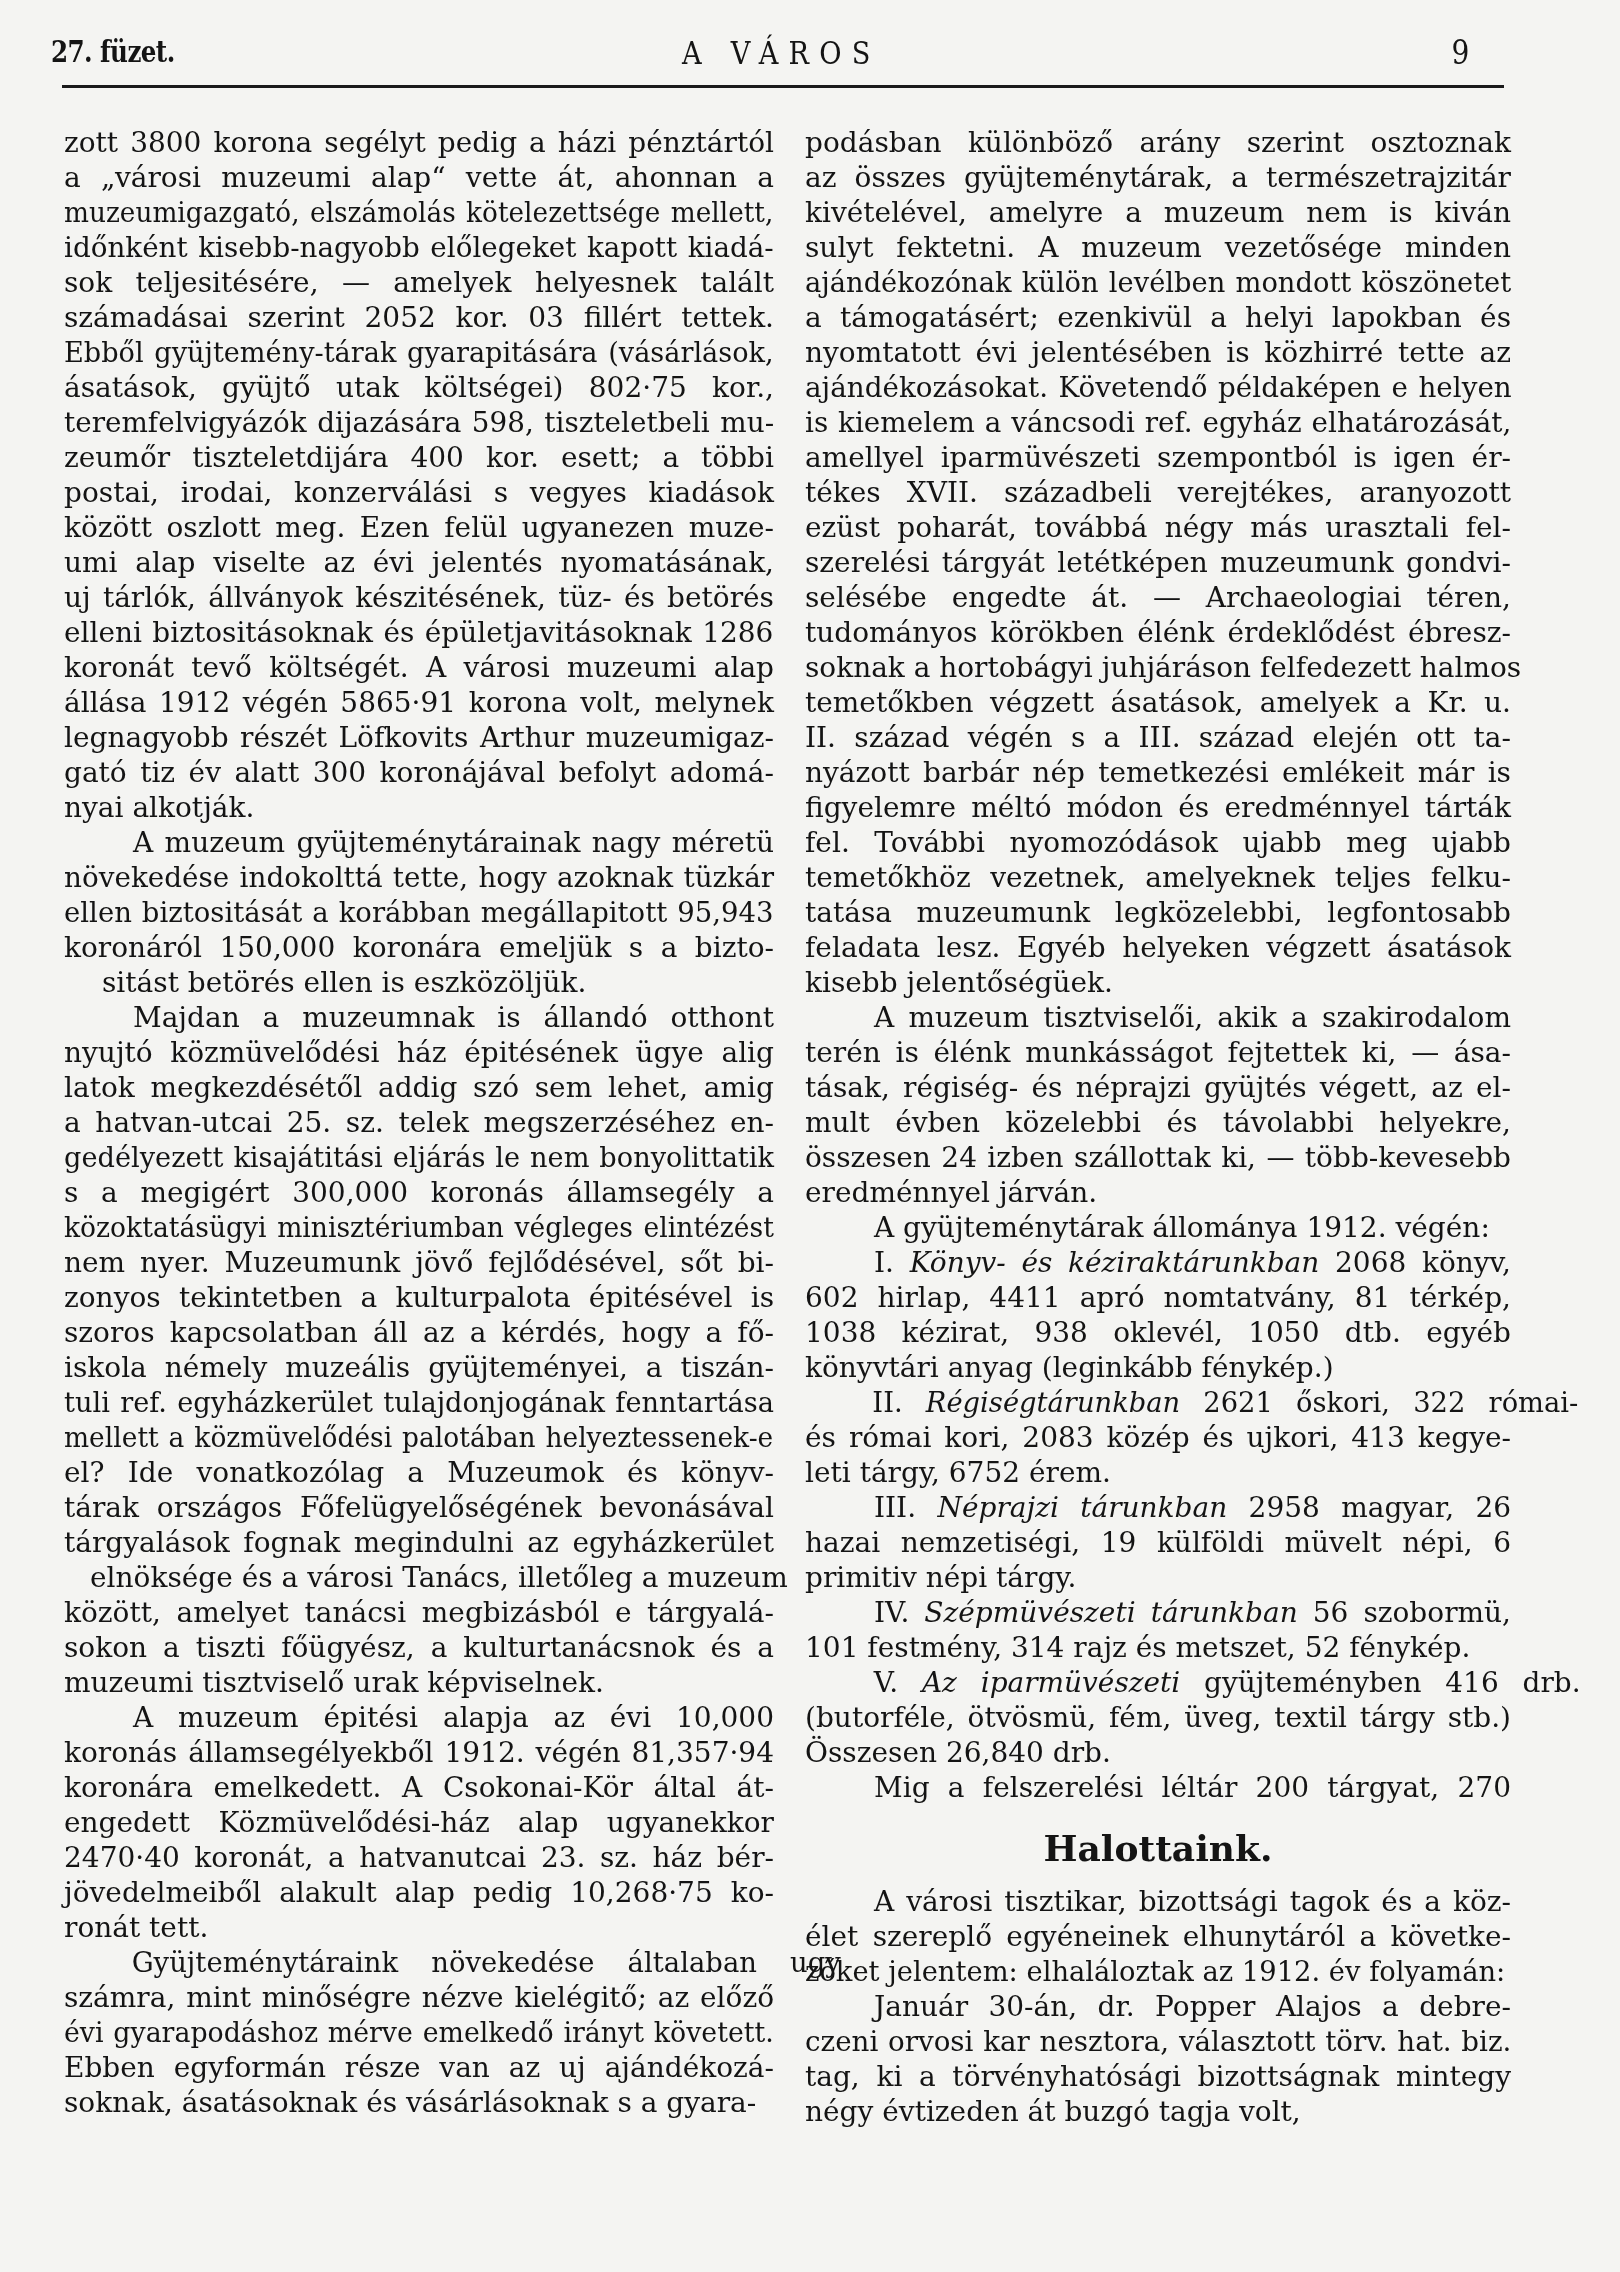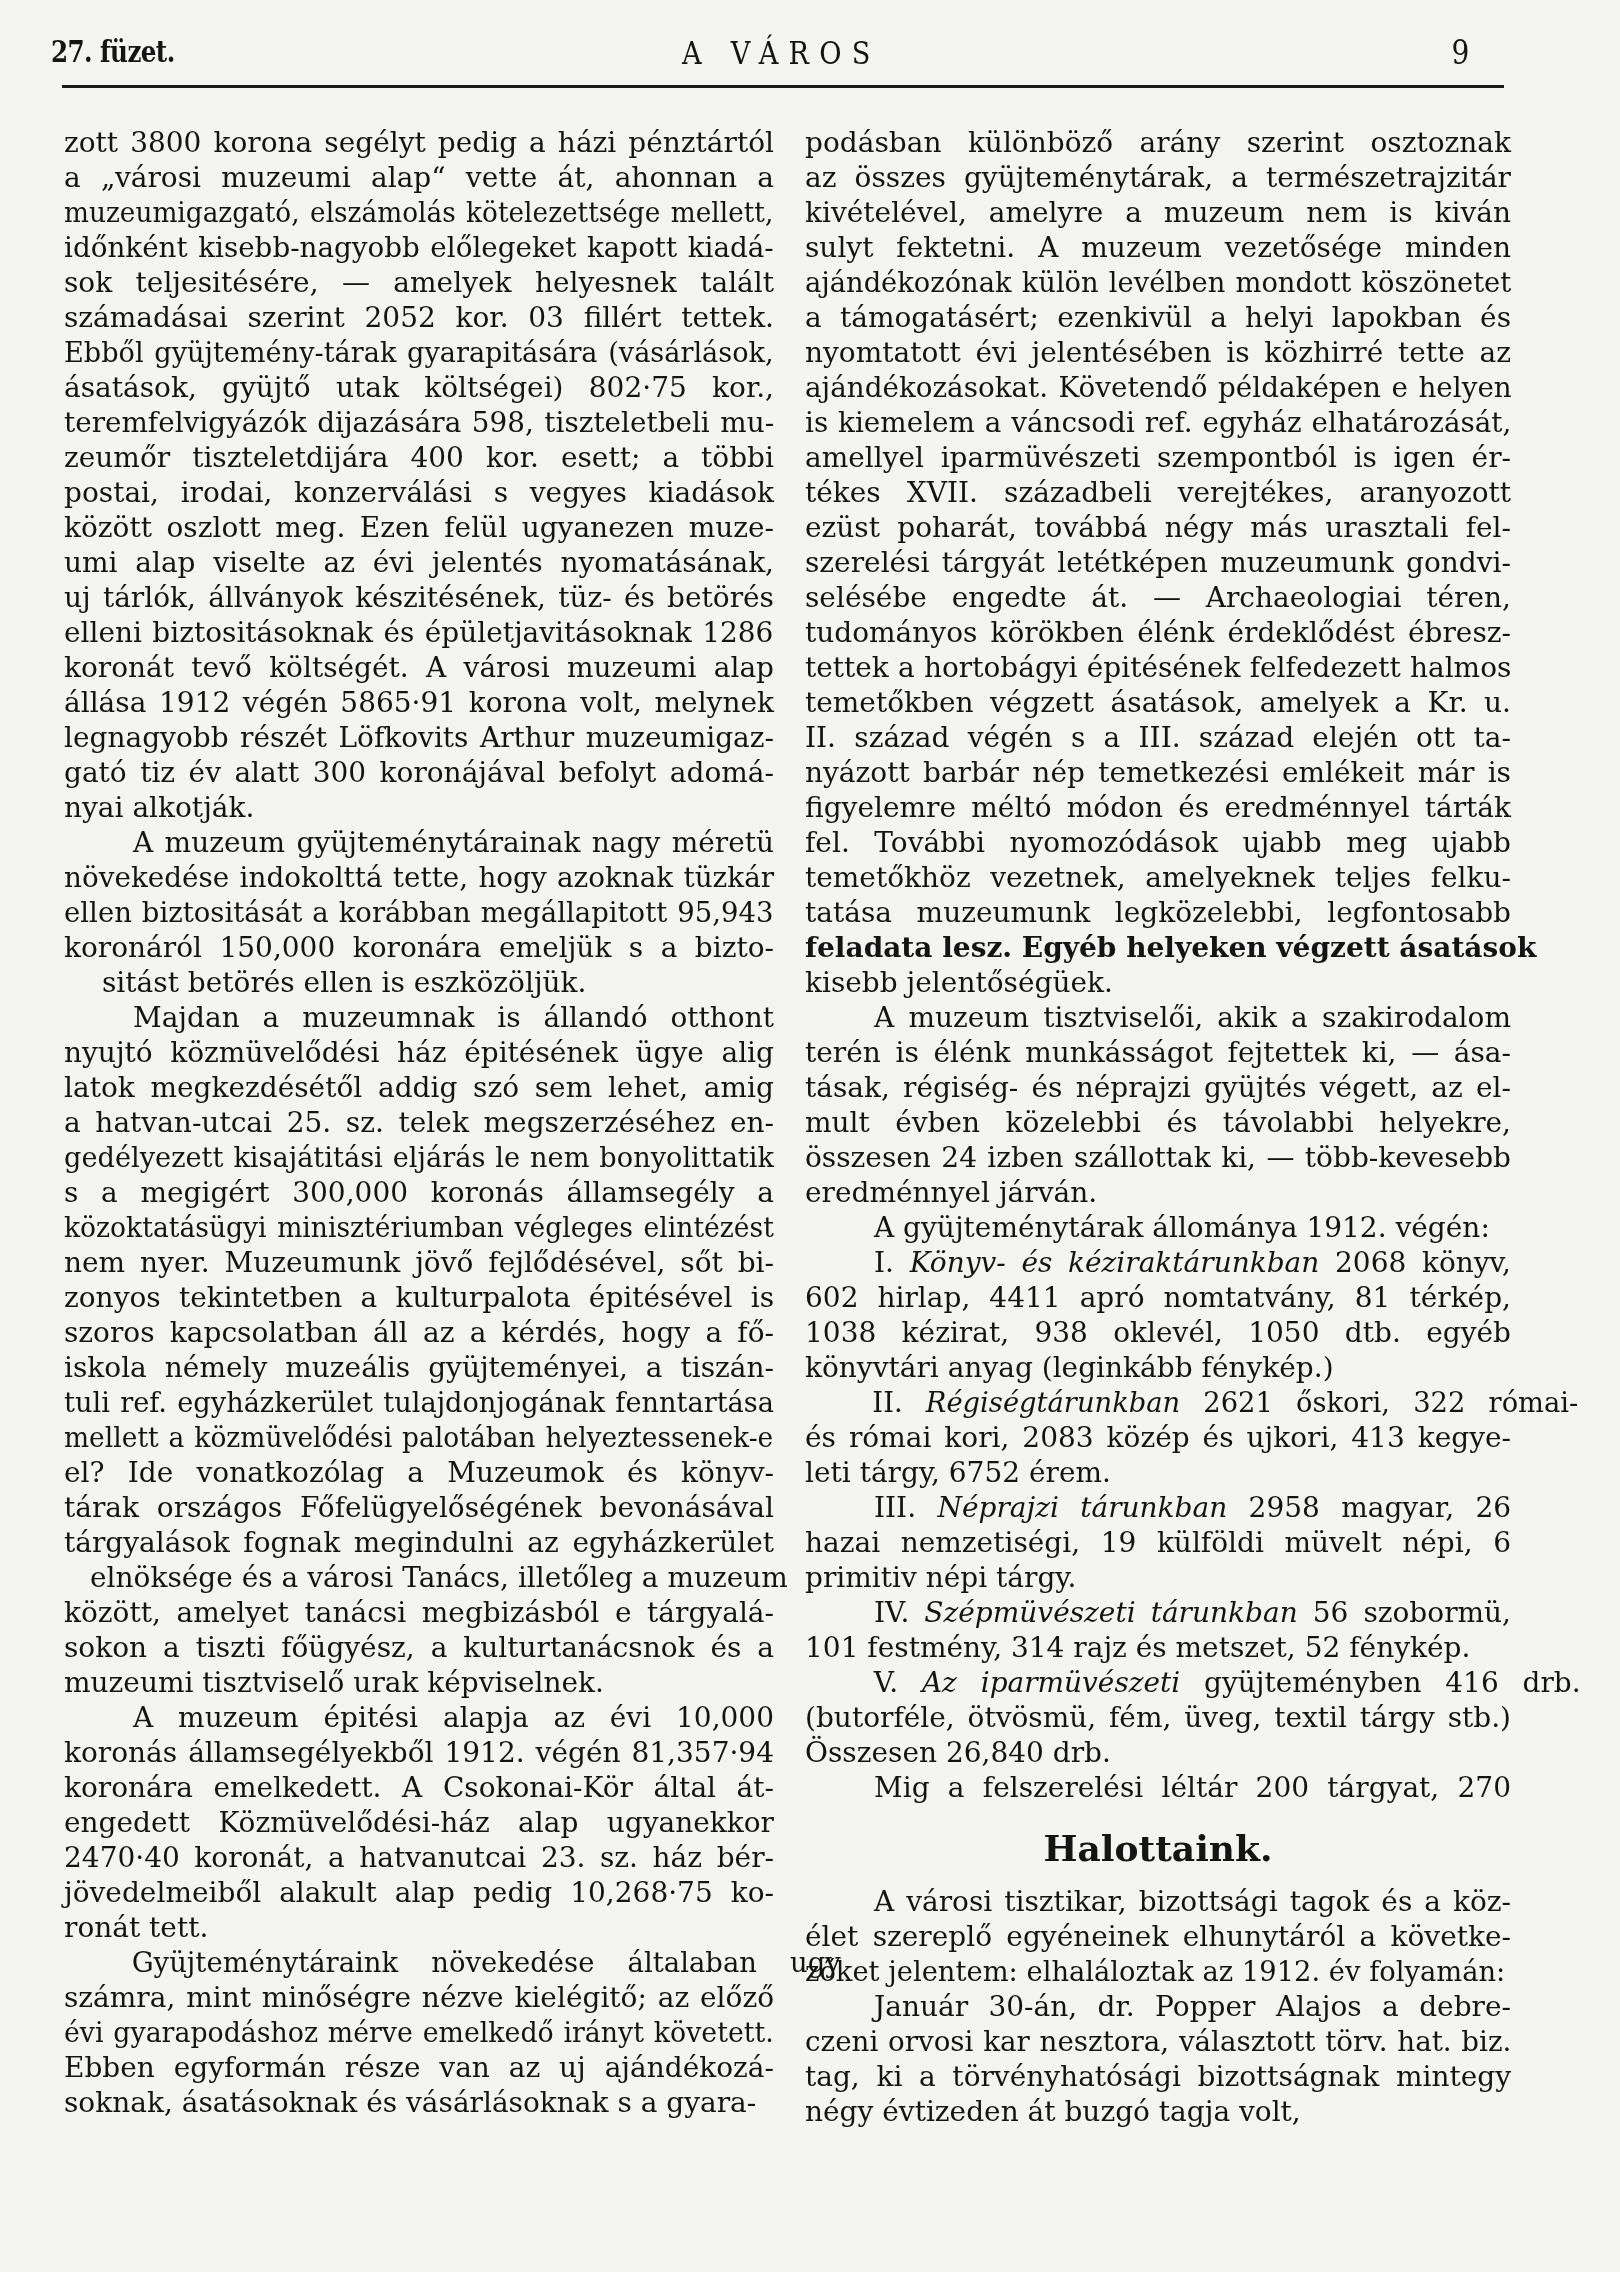--- a/index.html
+++ b/index.html
@@ -118,29 +118,29 @@
       <span class="line" style="display: block; text-align-last: justify;">a támogatásért; ezenkivül a helyi lapokban és</span>
       <span class="line" style="display: block; text-align-last: justify;">nyomtatott évi jelentésében is közhirré tette az</span>
       <span class="line" style="display: block; text-align-last: justify; transform: scaleX(0.992613); transform-origin: left center; width: 712px;">ajándékozásokat. Követendő példaképen e helyen</span>
       <span class="line" style="display: block; text-align-last: justify; transform: scaleX(0.99353); transform-origin: left center; width: 711px;">is kiemelem a váncsodi ref. egyház elhatározását,</span>
       <span class="line" style="display: block; text-align-last: justify;">amellyel iparmüvészeti szempontból is igen ér-</span>
       <span class="line" style="display: block; text-align-last: justify;">tékes XVII. századbeli verejtékes, aranyozott</span>
       <span class="line" style="display: block; text-align-last: justify;">ezüst poharát, továbbá négy más urasztali fel-</span>
       <span class="line" style="display: block; text-align-last: justify;">szerelési tárgyát letétképen muzeumunk gondvi-</span>
       <span class="line" style="display: block; text-align-last: justify;">selésébe engedte át. — Archaeologiai téren,</span>
       <span class="line" style="display: block; text-align-last: justify;">tudományos körökben élénk érdeklődést ébresz-</span>
-      <span class="line" style="display: block; text-align-last: justify; transform: scaleX(0.999071); transform-origin: left center; width: 707px;">tettek a hortobágyi épitésének felfedezett halmos</span>
+      <span class="line" style="display: block; text-align-last: justify; transform: scaleX(0.999071); transform-origin: left center; width: 707px;">soknak a hortobágyi juhjáráson felfedezett halmos</span>
       <span class="line" style="display: block; text-align-last: justify;">temetőkben végzett ásatások, amelyek a Kr. u.</span>
       <span class="line" style="display: block; text-align-last: justify;">II. század végén s a III. század elején ott ta-</span>
       <span class="line" style="display: block; text-align-last: justify;">nyázott barbár nép temetkezési emlékeit már is</span>
       <span class="line" style="display: block; text-align-last: justify;">figyelemre méltó módon és eredménnyel tárták</span>
       <span class="line" style="display: block; text-align-last: justify;">fel. További nyomozódások ujabb meg ujabb</span>
       <span class="line" style="display: block; text-align-last: justify;">temetőkhöz vezetnek, amelyeknek teljes felku-</span>
       <span class="line" style="display: block; text-align-last: justify;">tatása muzeumunk legközelebbi, legfontosabb</span>
-      <span class="line" style="display: block; text-align-last: justify; font-weight: bold;">feladata lesz. Egyéb helyeken végzett ásatások</span>
+      <span class="line" style="display: block; text-align-last: justify;">feladata lesz. Egyéb helyeken végzett ásatások</span>
       <span class="line last" style="display: block; text-align-last: left;">kisebb jelentőségüek.</span>
     </p>
     <p>
       <span class="line" style="padding-left: 69px; display: block; text-align-last: justify;">A muzeum tisztviselői, akik a szakirodalom</span>
       <span class="line" style="display: block; text-align-last: justify;">terén is élénk munkásságot fejtettek ki, — ása-</span>
       <span class="line" style="display: block; text-align-last: justify;">tásak, régiség- és néprajzi gyüjtés végett, az el-</span>
       <span class="line" style="display: block; text-align-last: justify;">mult évben közelebbi és távolabbi helyekre,</span>
       <span class="line" style="display: block; text-align-last: justify;">összesen 24 izben szállottak ki, — több-kevesebb</span>
       <span class="line last" style="display: block; text-align-last: left;">eredménnyel járván.</span>
     </p>

